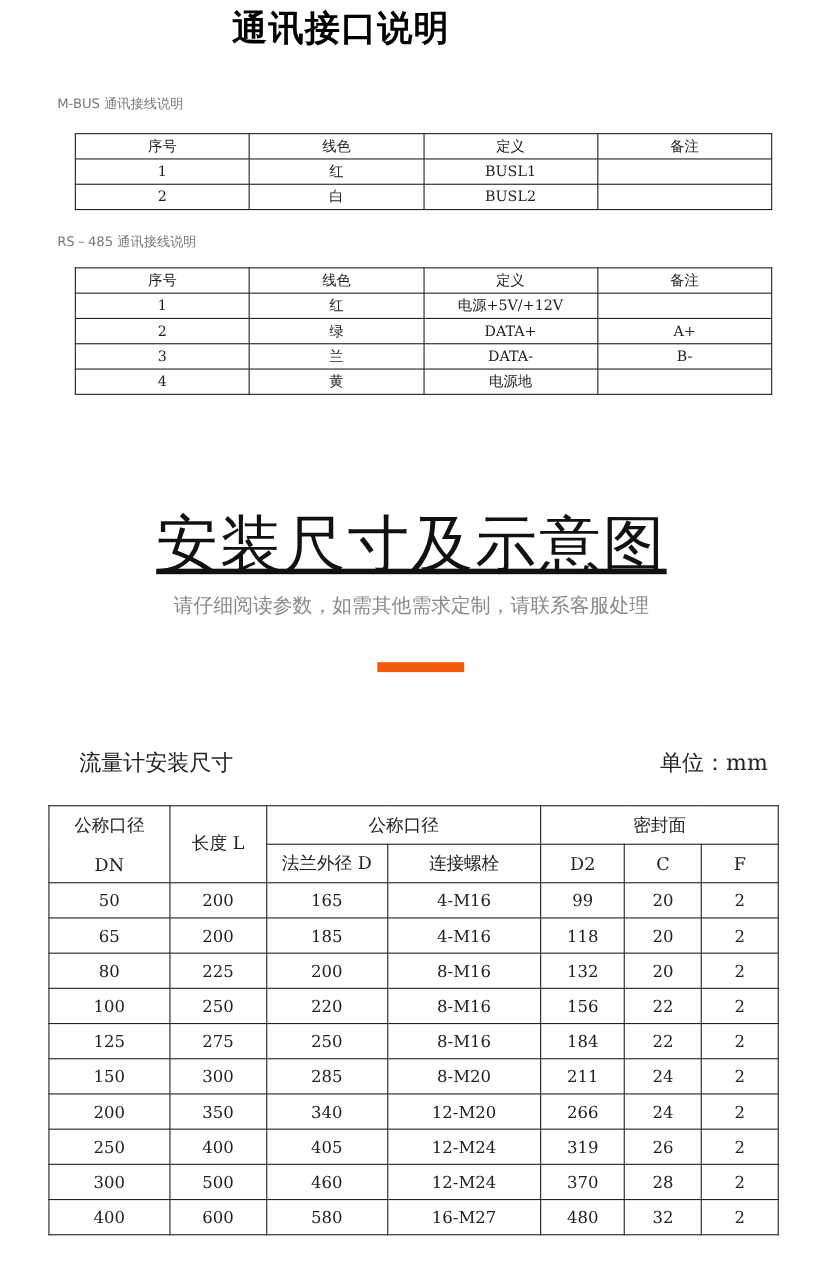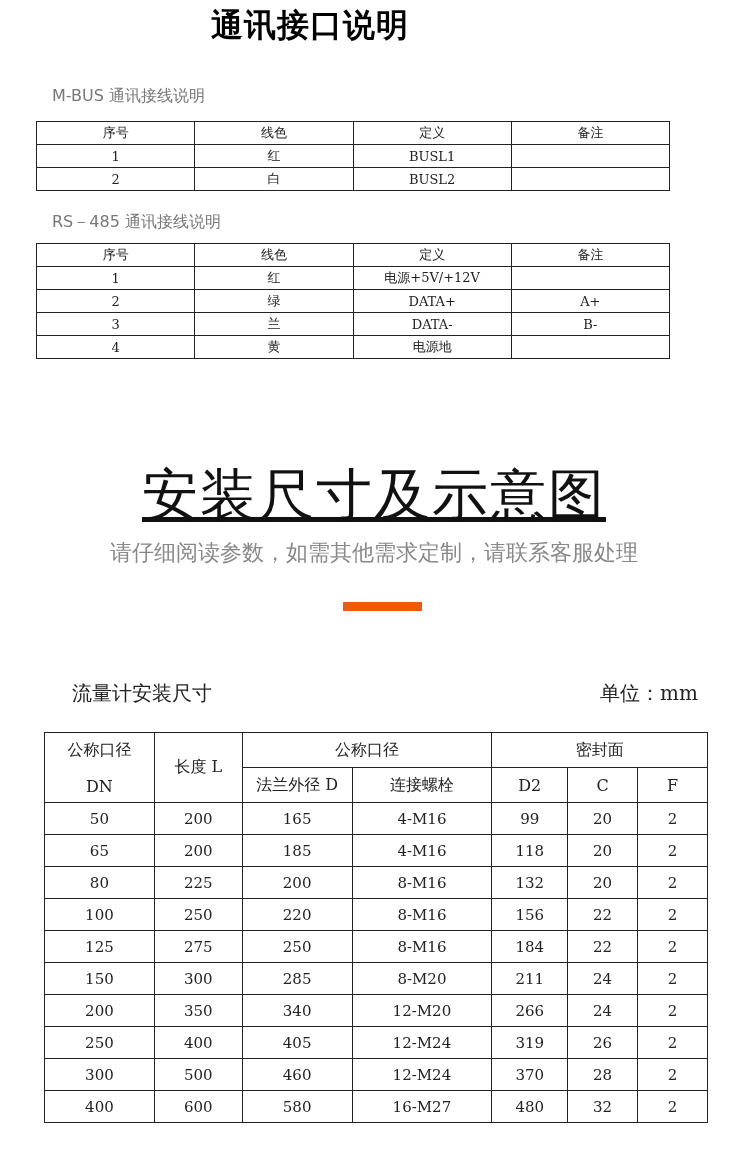--- a/index.html
+++ b/index.html
@@ -1,28 +1,28 @@
 <!DOCTYPE html>
 <html><head>
 <meta charset="utf-8">
 <style>
   html, body { margin:0; padding:0; background:#fff; }
   body { width:748px; height:1162px; position:relative; overflow:hidden;
          font-family: "DejaVu Sans", sans-serif; color:#222; }
   .title1 { position:absolute; top:4px; left:0; width:620px; text-align:center;
             font-size:32px; font-weight:bold; color:#000000; letter-spacing:1px; }
-  .sub { position:absolute; left:52px; font-size:16px; color:#777; }
+  .sub { position:absolute; left:52px; font-size:12px; color:#777; }
   table { border-collapse:collapse; position:absolute; font-family:"DejaVu Serif", serif; }
-  table.t-small { left:36px; width:634px; }
+  table.t-small { left:68px; width:634px; }
   table.t-small td { border:1.5px solid #222; height:22px; text-align:center;
                      font-size:13px; color:#222; padding:0; width:25%; }
   .title2 { position:absolute; top:458px; left:0; width:748px; text-align:center;
             font-size:56px; color:#111; letter-spacing:2px;text-decoration:underline; }
   .desc { position:absolute; top:538px; left:0; width:748px; text-align:center;
-          font-size:22px; color:#888; }
+          font-size:18px; color:#888; }
   .bar { position:absolute; top:602px; left:343px; width:79px; height:9px; background:#f25a09; }
   .caption { position:absolute; top:680px; font-family:"DejaVu Serif", serif; font-size:20px; color:#222; }
   table.t-big { left:44px; top:732px; width:664px; }
   table.t-big td { border:1.5px solid #222; text-align:center; font-size:15px; height:31px; padding:0; }
   table.t-big td.hd { font-size:16px; }
 </style>
 </head>
 <body>
 
 <div class="title1">通讯接口说明</div>

